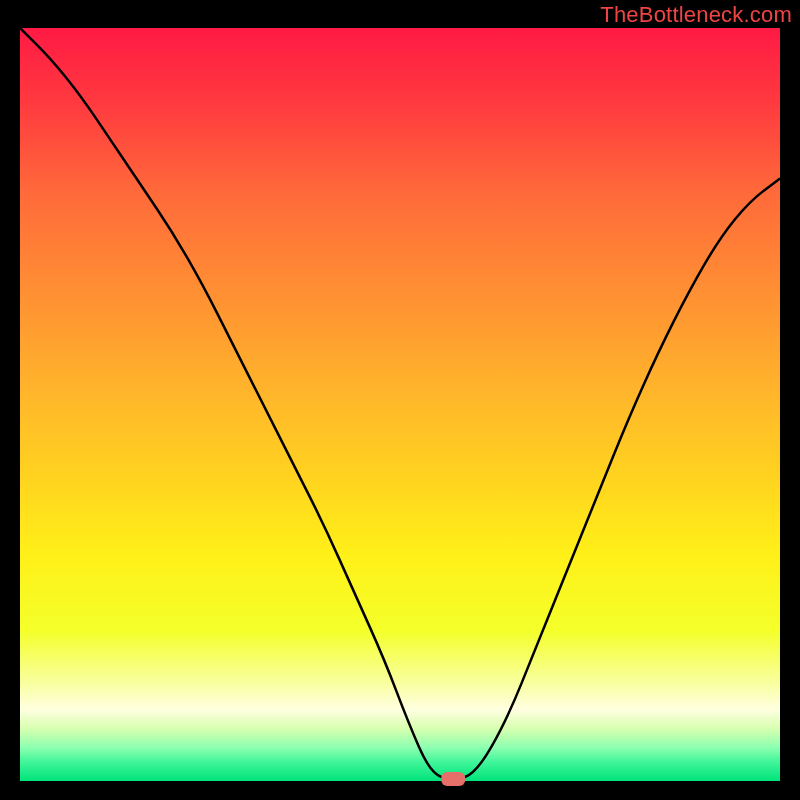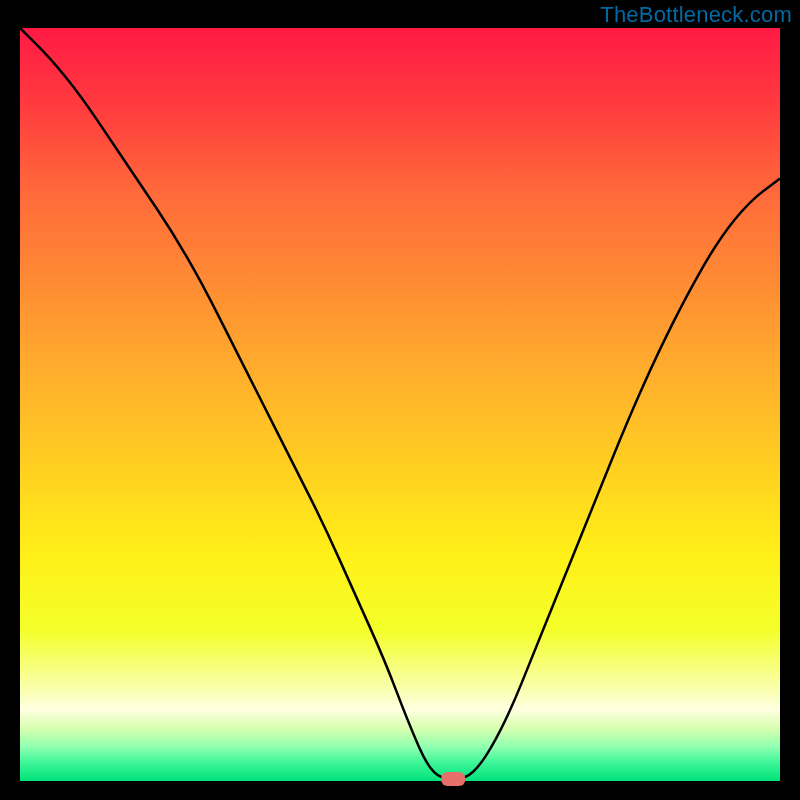--- a/index.html
+++ b/index.html
@@ -15,21 +15,21 @@
     left: 0;
     top: 0;
     width: 800px;
     height: 800px;
     background: #000000;
   }
   .watermark {
     position: absolute;
     top: 2px;
     right: 8px;
-    color: #0369a1;
+    color: #ef4444;
     font-size: 22px;
     font-weight: 500;
     letter-spacing: 0.2px;
   }
   svg {
     display: block;
   }
 </style>
 </head>
 <body>

